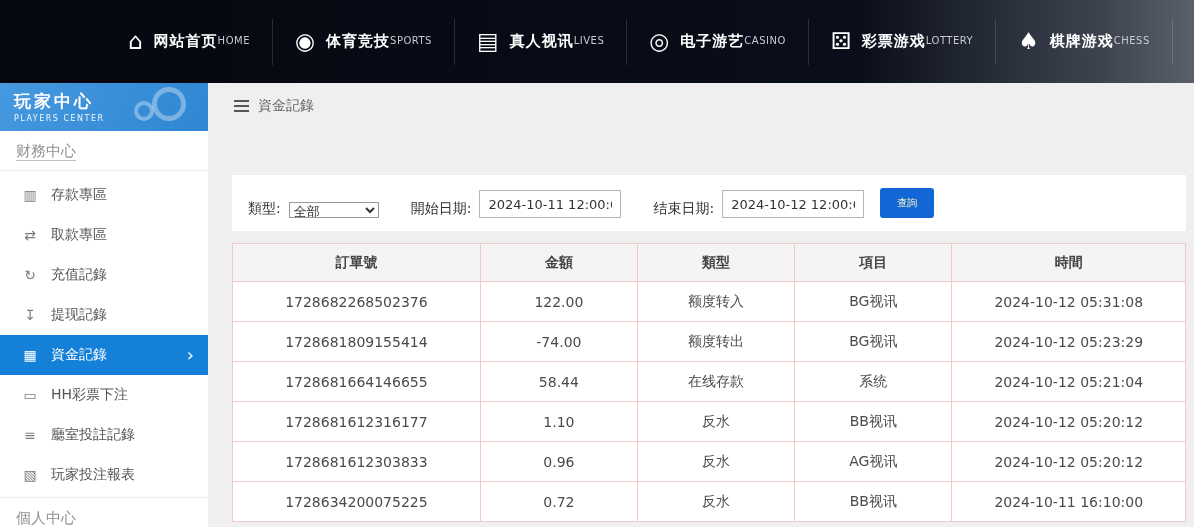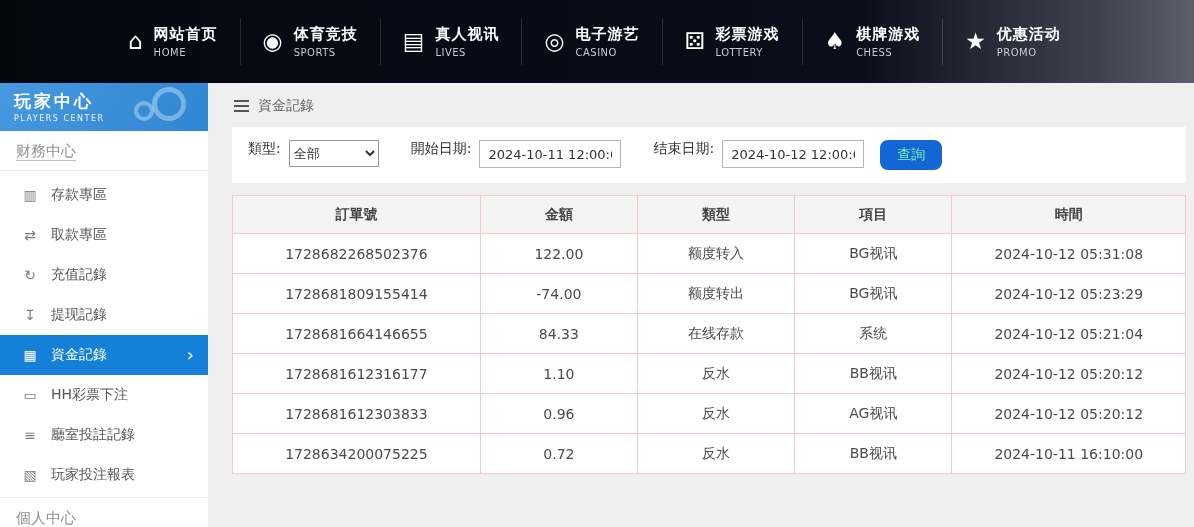--- a/index.html
+++ b/index.html
@@ -6,21 +6,21 @@
   html,body { width:1194px; height:527px; overflow:hidden; }
   body { font-family:"DejaVu Sans","Liberation Sans",sans-serif; background:#efefef; position:relative; }
 
   
   .topnav { height:83px; background:linear-gradient(90deg,#05070f 0%,#0a0e1a 72%,#3c434f 92%,#5a6069 100%);
             display:flex; align-items:center; padding-left:106px; }
   .nav-item { display:flex; align-items:center; gap:11px; padding:0 22px; height:46px;
               border-right:1px solid rgba(255,255,255,0.14); cursor:pointer; }
   .nav-item:last-child { border-right:none; }
   .nav-icon { font-size:23px; color:#fff; line-height:1; }
-  .nav-text { display:flex; flex-direction:column; }
+  .nav-text { display:flex; flex-direction:row; }
   .nav-text .zh { color:#fff; font-size:15px; font-weight:bold; letter-spacing:1px; white-space:nowrap; }
   .nav-text .en { color:#c8cbd3; font-size:10px; margin-top:3px; letter-spacing:.5px; }
 
   
   .sidebar { position:absolute; left:0; top:83px; width:208px; bottom:0; background:#fff; }
   .sidebar-header { height:48px; background:linear-gradient(120deg,#4699df 0%,#2f86d2 100%);
                     color:#fff; padding:7px 14px; position:relative; overflow:hidden; }
   .sidebar-header .t { font-size:17px; font-weight:bold; letter-spacing:3px; }
   .sidebar-header .s { font-size:8px; letter-spacing:1.5px; opacity:.92; margin-top:1px; }
   .circ { position:absolute; border-radius:50%; border:5px solid rgba(255,255,255,.35); }
@@ -36,29 +36,29 @@
   .menu-item.active { background:#1580d8; color:#fff; }
   .menu-item.active .mi { color:#fff; }
   .menu-item .chev { position:absolute; right:14px; font-size:18px; line-height:1; color:#fff; }
 
   
   .main { position:absolute; left:220px; top:83px; right:0; bottom:0; background:#efefef; padding:10px 8px 0 12px; }
   .breadcrumb { display:flex; align-items:center; gap:9px; color:#666; font-size:14px; padding:4px 2px 12px; }
   .hamb { display:inline-flex; flex-direction:column; gap:3px; cursor:pointer; }
   .hamb i { display:block; width:15px; height:2px; background:#555; }
 
-  .filter-card { background:#fff; padding:13px 16px; display:flex; align-items:flex-start; font-size:14px; color:#333; }
+  .filter-card { background:#fff; padding:13px 16px; display:flex; align-items:flex-end; font-size:14px; color:#333;margin-top:48px; }
   .filter-card label { margin-right:8px; }
   .gap { margin-left:20px;padding-left:12px; }
-  select { height:27px; width:90px; border:1px solid #999; font-size:13px; color:#333; background:#fff;
+  select { height:16px; width:90px; border:1px solid #999; font-size:13px; color:#333; background:#fff;
            font-family:"DejaVu Sans","Liberation Sans",sans-serif; }
   .filter-card input { height:28px; width:142px; border:1px solid #b5b5b5; padding:0 8px; font-size:13px; color:#333;
            font-family:"DejaVu Sans","Liberation Sans",sans-serif; }
-  .search-btn { margin-left:16px; height:30px; padding:0 17px; background:#1266d6; color:#86efac; border:none;
-                border-radius:8px; font-size:14px; cursor:pointer; font-family:inherit; }
+  .search-btn { margin-left:16px; height:30px; padding:0 17px; background:#1266d6; color:#fef9c3; border:none;
+                border-radius:3px; font-size:10px; cursor:pointer; font-family:inherit; }
 
   .table-card { margin-top:12px; background:#fff; }
   table { width:100%; border-collapse:collapse; table-layout:fixed; font-size:14px; color:#4a4a4a; }
   th,td { border:1px solid #f0c9c9; text-align:center; height:40px; overflow:hidden; white-space:nowrap; }
   th { background:#f4f4f4; font-weight:bold; color:#444; height:38px; }
 </style>
 </head>
 <body>
 
 <div class="topnav">
@@ -211,21 +211,21 @@
           </tr>
           <tr>
             <td>1728681809155414</td>
             <td>-74.00</td>
             <td>额度转出</td>
             <td>BG视讯</td>
             <td>2024-10-12 05:23:29</td>
           </tr>
           <tr>
             <td>1728681664146655</td>
-            <td>84.33</td>
+            <td>58.44</td>
             <td>在线存款</td>
             <td>系统</td>
             <td>2024-10-12 05:21:04</td>
           </tr>
           <tr>
             <td>1728681612316177</td>
             <td>1.10</td>
             <td>反水</td>
             <td>BB视讯</td>
             <td>2024-10-12 05:20:12</td>

